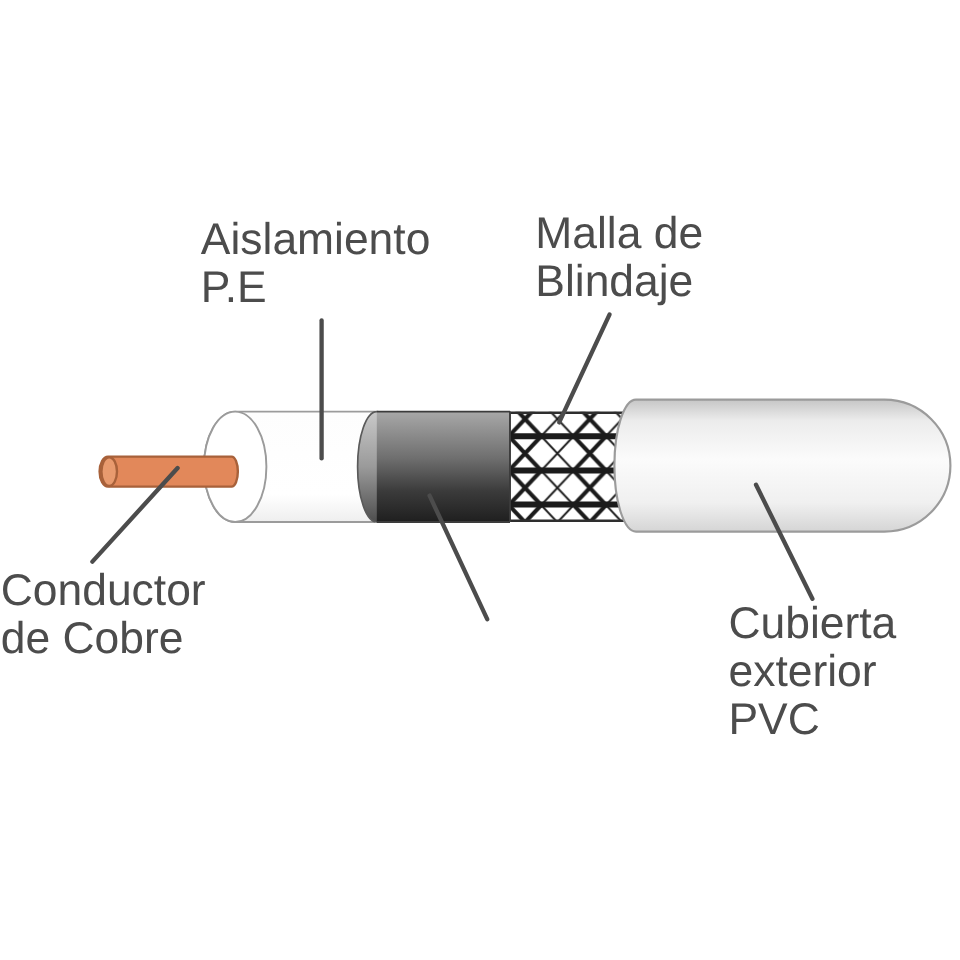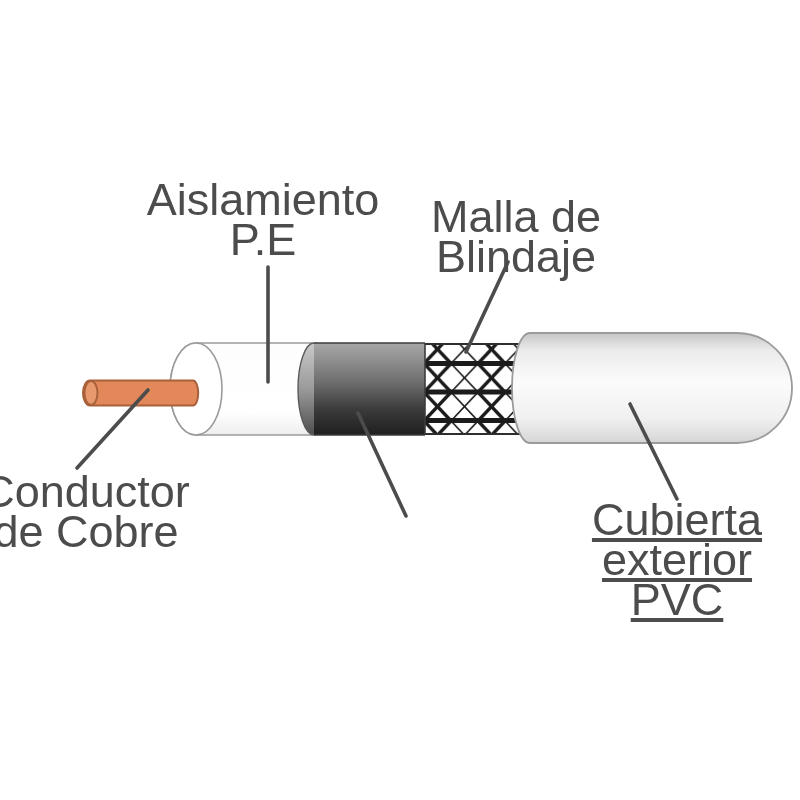--- a/index.html
+++ b/index.html
@@ -16,23 +16,23 @@
     font-family: "Liberation Sans", sans-serif;
   }
   .stage svg {
     position: absolute;
     left: 0;
     top: 0;
   }
   .label {
     position: absolute;
     transform: translateX(-50%);
-    text-align: center;
+    text-align: left;
     white-space: pre-line;
-    font-size: 45px;
+    font-size: 37px;
     line-height: 40px;
     color: var(--text, #4c4c4c);
     letter-spacing: 0px;
   }
   
   .wire-body   { fill: var(--copper, #e2885a); stroke: var(--copper_outline, #a8613a); stroke-width: 2; }
   .wire-cap    { fill: var(--copper_highlight, #e89a6e); stroke: var(--copper_outline, #a8613a); stroke-width: 2; }
   .pe-body     { fill: url(#peGrad); stroke: var(--outline_gray, #9b9b9b); stroke-width: 1.6; }
   .pe-face     { fill: #ffffff; stroke: var(--outline_gray, #9b9b9b); stroke-width: 1.6; }
   .foil-rim    { fill: url(#foilRimGrad); stroke: #5a5a5a; stroke-width: 1.4; }
@@ -118,21 +118,21 @@
 
     <line class="leader" x1="268" y1="267" x2="268" y2="382"></line>
     <line class="leader" x1="508" y1="262" x2="466" y2="352"></line>
     <line class="leader" x1="148" y1="390" x2="77" y2="468"></line>
     <line class="leader" x1="358" y1="413" x2="406" y2="516"></line>
     <line class="leader" x1="630" y1="404" x2="677" y2="499"></line>
   </svg>
 
   <div class="label" style="left:263px; top:180px;">Aislamiento
 P.E</div>
-  <div class="label" style="left:516px; top:197px;">Malla de
+  <div class="label" style="left:516px; top:175px;">Malla de
 Blindaje</div>
   <div class="label" style="left:86px; top:472px;">Conductor
 de Cobre</div>
-  <div class="label" style="left:677px; top:500px;text-decoration:underline;">Cubierta
+  <div class="label" style="left:677px; top:500px;">Cubierta
 exterior
 PVC</div>
 
 </div>
 
 </body></html>

